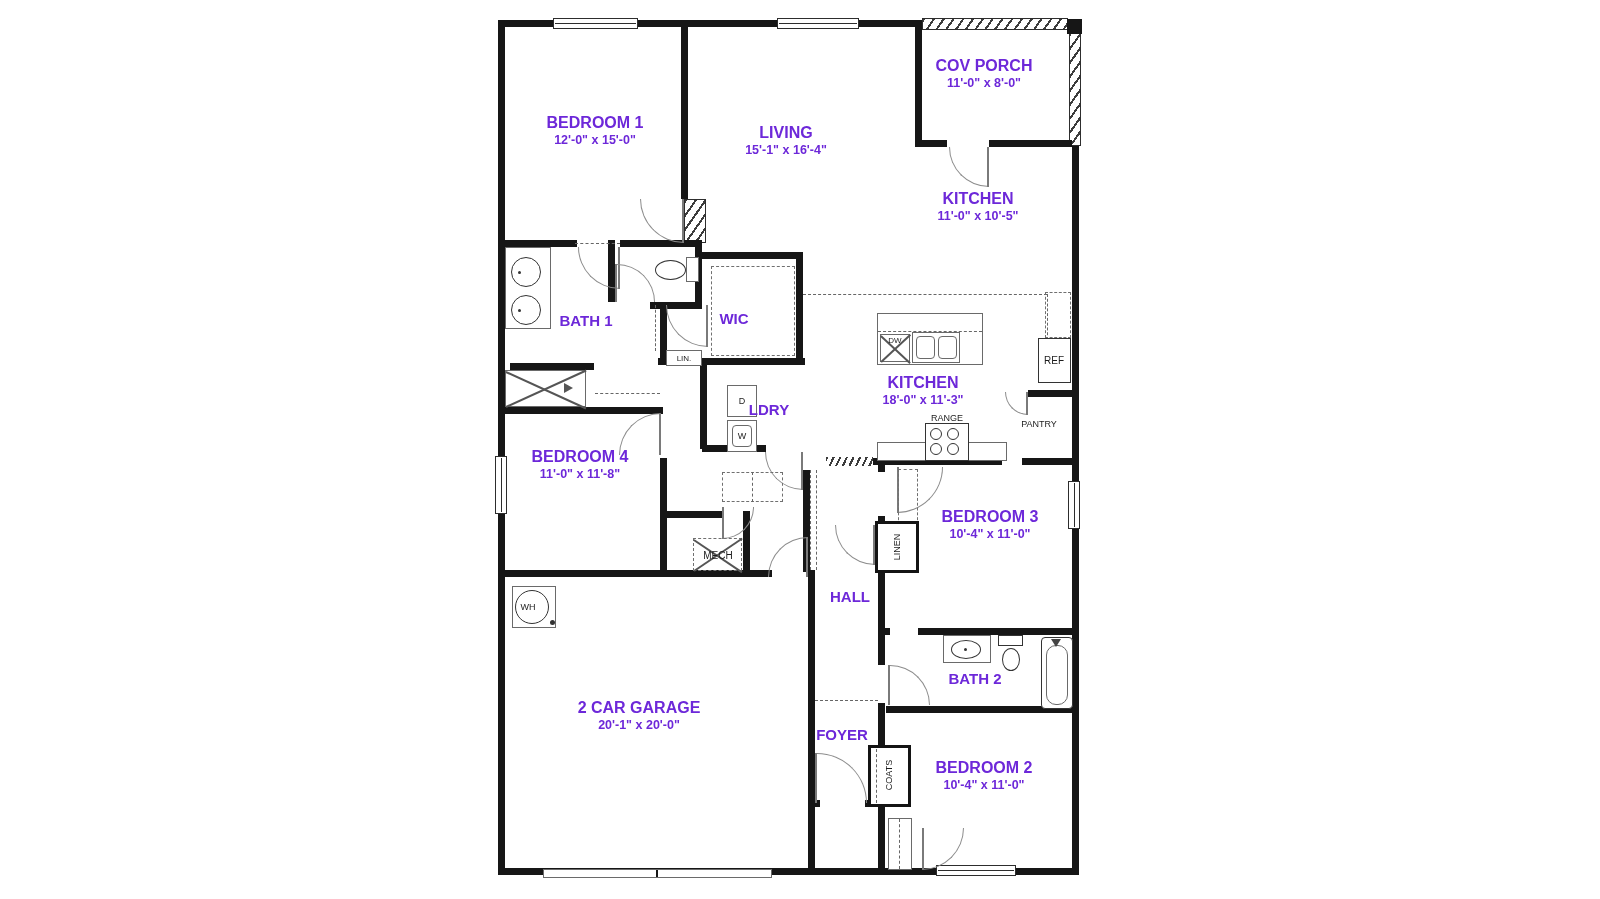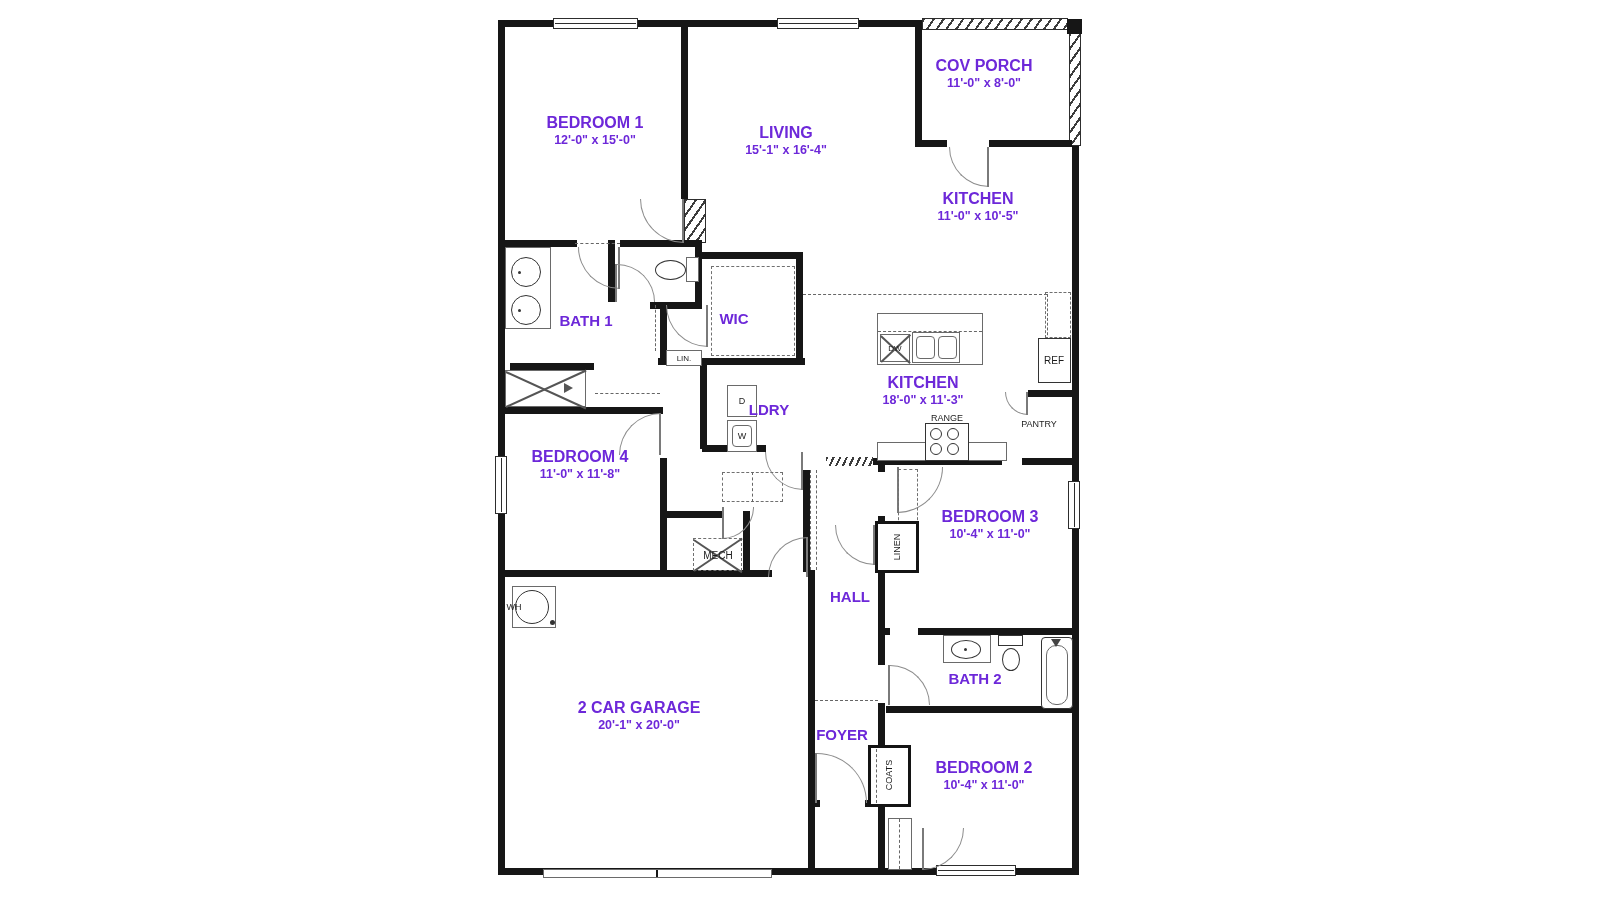--- a/index.html
+++ b/index.html
@@ -266,21 +266,21 @@
   </div>
   <div class="room-label" style="left:486px;top:757px">
     <div class="rname">BEDROOM 2</div>
     <div class="rdims">10'-4" x 11'-0"</div>
   </div>
 
   <div class="flabel s8" style="left:186px;top:340px">LIN.</div>
   <div class="flabel s9 vert" style="left:399px;top:529px">LINEN</div>
   <div class="flabel s9 vert" style="left:391px;top:757px">COATS</div>
   <div class="flabel" style="left:220px;top:537px">MECH</div>
-  <div class="flabel s9" style="left:16px;top:589px">WH</div>
+  <div class="flabel s9" style="left:30px;top:589px">WH</div>
   <div class="flabel s9" style="left:244px;top:383px">D</div>
   <div class="flabel s9" style="left:244px;top:418px">W</div>
-  <div class="flabel s8" style="left:397px;top:330px">DW</div>
+  <div class="flabel s8" style="left:397px;top:322px">DW</div>
   <div class="flabel" style="left:556px;top:342px">REF</div>
   <div class="flabel s9" style="left:449px;top:400px">RANGE</div>
   <div class="flabel s9" style="left:541px;top:406px">PANTRY</div>
 
 </div>
 
 </body></html>

